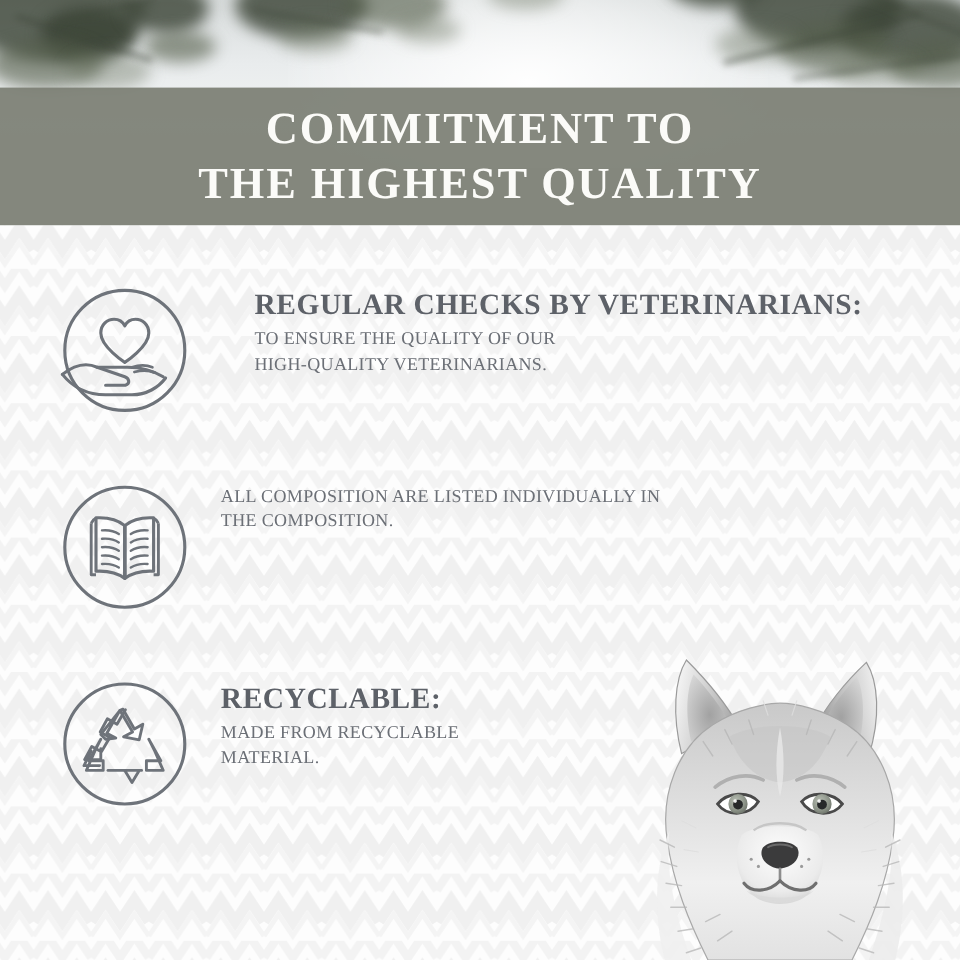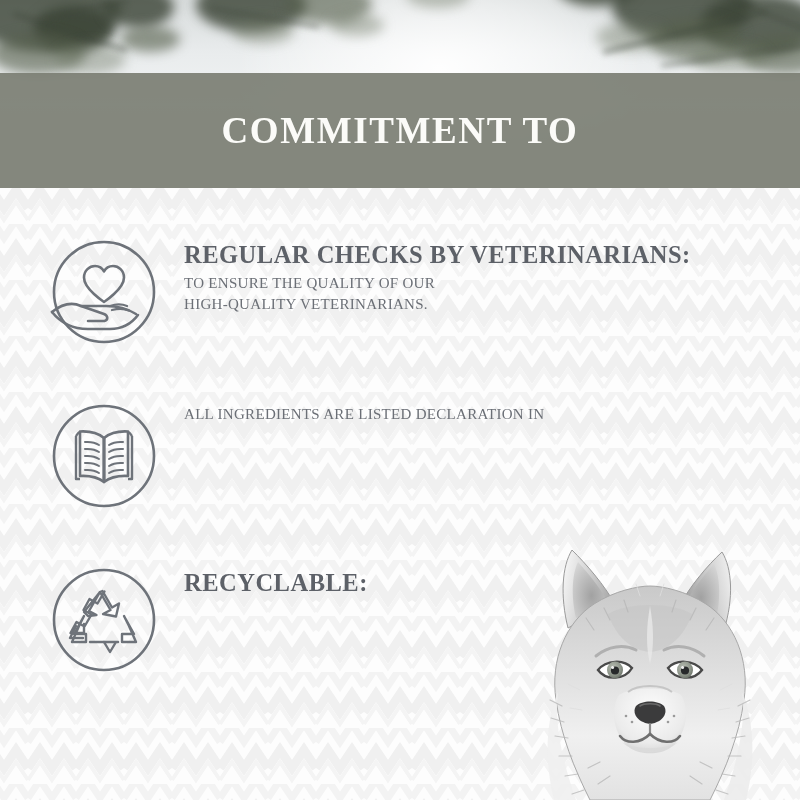--- a/index.html
+++ b/index.html
@@ -102,21 +102,21 @@
     left: 0; top: 0;
     width: 800px;
   }
   .feature {
     position: absolute;
     left: 48px;
     width: 740px;
     display: flex;
     align-items: flex-start;
   }
-  .feature-1 { top: 46px; }
+  .feature-1 { top: 46px; gap: 28px; }
   .feature-2 { top: 210px; }
   .feature-3 { top: 374px; }
 
   .icon-wrap {
     width: 114px;
     flex: 0 0 114px;
     display: flex;
     align-items: flex-start;
     justify-content: flex-start;
     padding-top: 2px;
@@ -191,20 +191,21 @@
     <div class="branch soft" style="left:596px; top:22px; width:70px; height:30px;"></div>
     <div class="branch soft" style="left:690px; top:44px; width:78px; height:28px;"></div>
     <div class="branch dark" style="left:556px; top:-34px; width:80px; height:40px;"></div>
     <div class="twig" style="left:600px; top:30px; width:170px; height:4px; transform:rotate(-14deg);"></div>
     <div class="twig" style="left:660px; top:54px; width:150px; height:3px; transform:rotate(-8deg);"></div>
     <div class="twig" style="left:706px; top:10px; width:110px; height:3px; transform:rotate(22deg);"></div>
   </div>
 
   <div class="title-banner">
     <div class="title-line">COMMITMENT TO</div>
+    <div class="title-line">THE HIGHEST QUALITY</div>
   </div>
 
   <div class="body-area">
 
     <svg class="chevron-layer" viewBox="0 0 860 680" preserveAspectRatio="none">
       <defs>
         <pattern id="chev" width="48" height="56" patternUnits="userSpaceOnUse">
           <path d="M0 40 L12 22 L24 40 L36 22 L48 40" fill="none" stroke="#EFEFEF" stroke-width="9"></path>
           <path d="M0 14 L12 -4 L24 14 L36 -4 L48 14" fill="none" stroke="#F3F3F3" stroke-width="7"></path>
           <path d="M0 52 L12 34 L24 52 L36 34 L48 52" fill="none" stroke="#F4F4F4" stroke-width="4"></path>
@@ -258,21 +259,22 @@
               <path d="M75 42 C69 41.5 64 43 61 45"></path>
               <path d="M75 49 C69 48.5 64 50 61 52"></path>
               <path d="M75 56 C69 55.5 64 57 61 59"></path>
               <path d="M75 63 C69 62.5 64 64 61 66"></path>
               <path d="M75 70 C69 69.5 64 71 61 73"></path>
             </g>
           </svg>
         </div>
         <div class="feature-text">
           <p class="feature-body">
-            <span>ALL INGREDIENTS ARE LISTED DECLARATION IN</span>
+            <span>ALL COMPOSITION ARE LISTED INDIVIDUALLY IN</span>
+            <span>THE COMPOSITION.</span>
           </p>
         </div>
       </div>
 
       <div class="feature feature-3">
         <div class="icon-wrap">
           <svg class="icon-svg" width="112" height="112" viewBox="0 0 112 112">
             <circle cx="56" cy="56" r="50" fill="none" stroke="#6E737A" stroke-width="2.6"></circle>
             <g fill="none" stroke="#6E737A" stroke-width="2.4" stroke-linejoin="round" stroke-linecap="round">
 
@@ -287,20 +289,22 @@
               <path d="M42 78 L56 78"></path>
             </g>
             <g fill="none" stroke="#6E737A" stroke-width="2.4" stroke-linejoin="round" stroke-linecap="round">
               <path d="M56.5 27.5 L49.5 39.5 L41.5 35 L35.5 46 L43.5 50.5 L36.5 62.5 L28.5 58 L22.5 69 L36 69 L36 60"></path>
             </g>
           </svg>
         </div>
         <div class="feature-text">
           <p class="feature-title">RECYCLABLE:</p>
           <p class="feature-body">
+            <span>MADE FROM RECYCLABLE</span>
+            <span>MATERIAL.</span>
           </p>
         </div>
       </div>
 
     </div>
 
     <div class="wolf-wrap">
       <svg class="wolf-svg" width="290" height="290" viewBox="0 0 290 290">
         <defs>
           <linearGradient id="furL" x1="0" y1="0" x2="1" y2="0.3">

